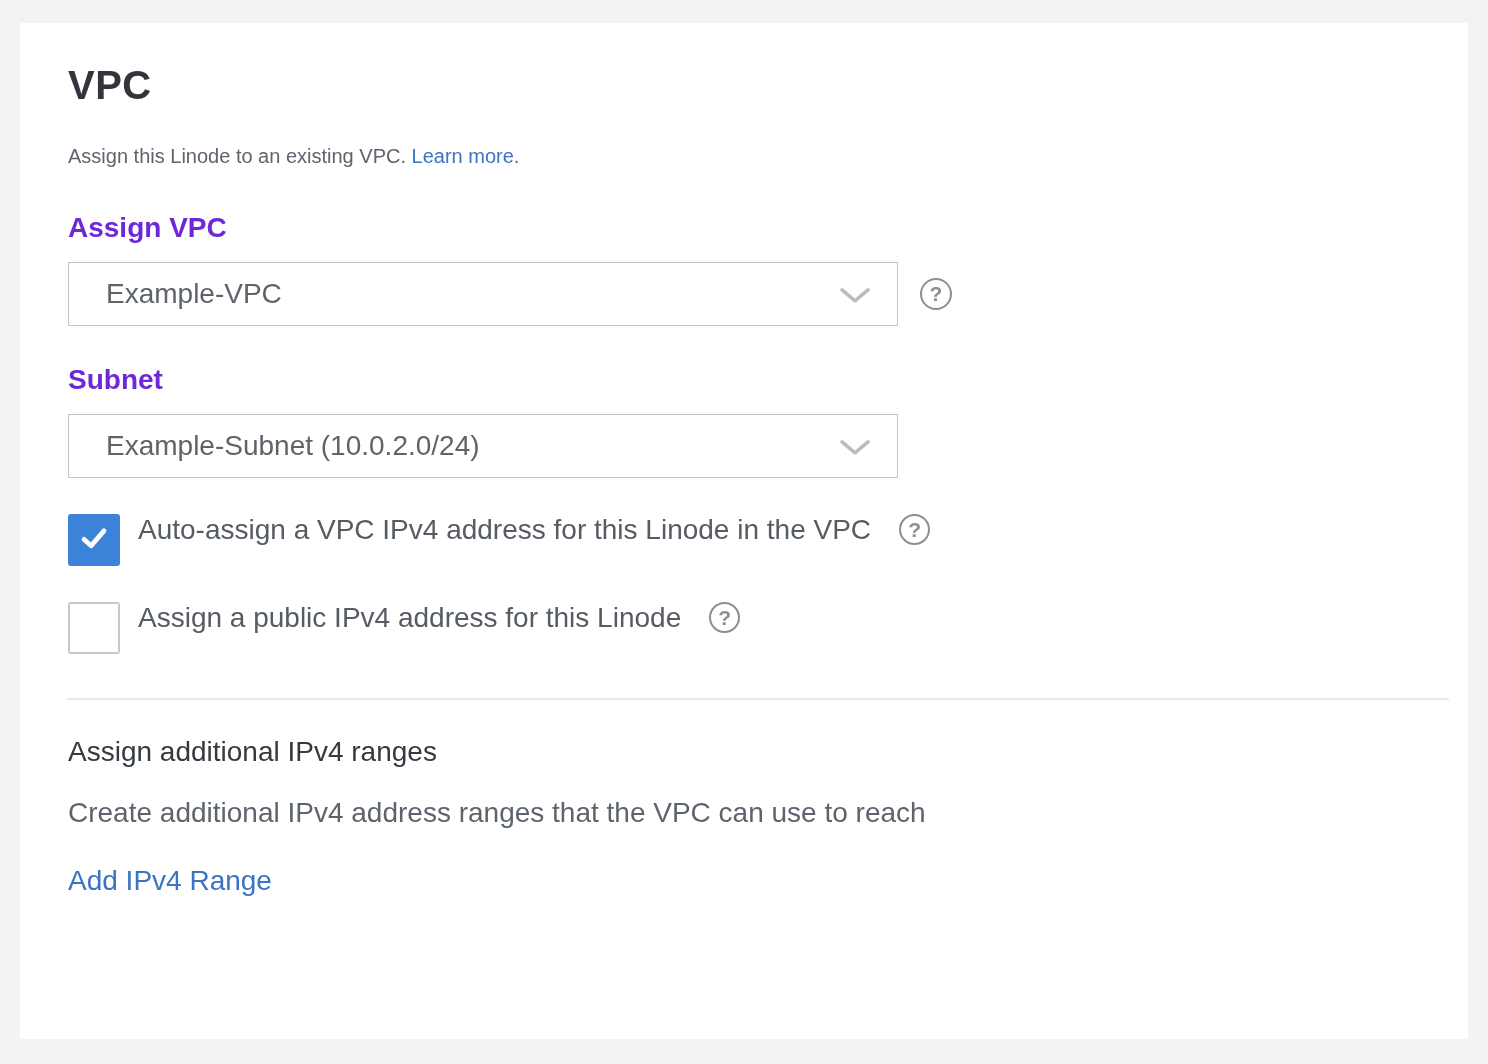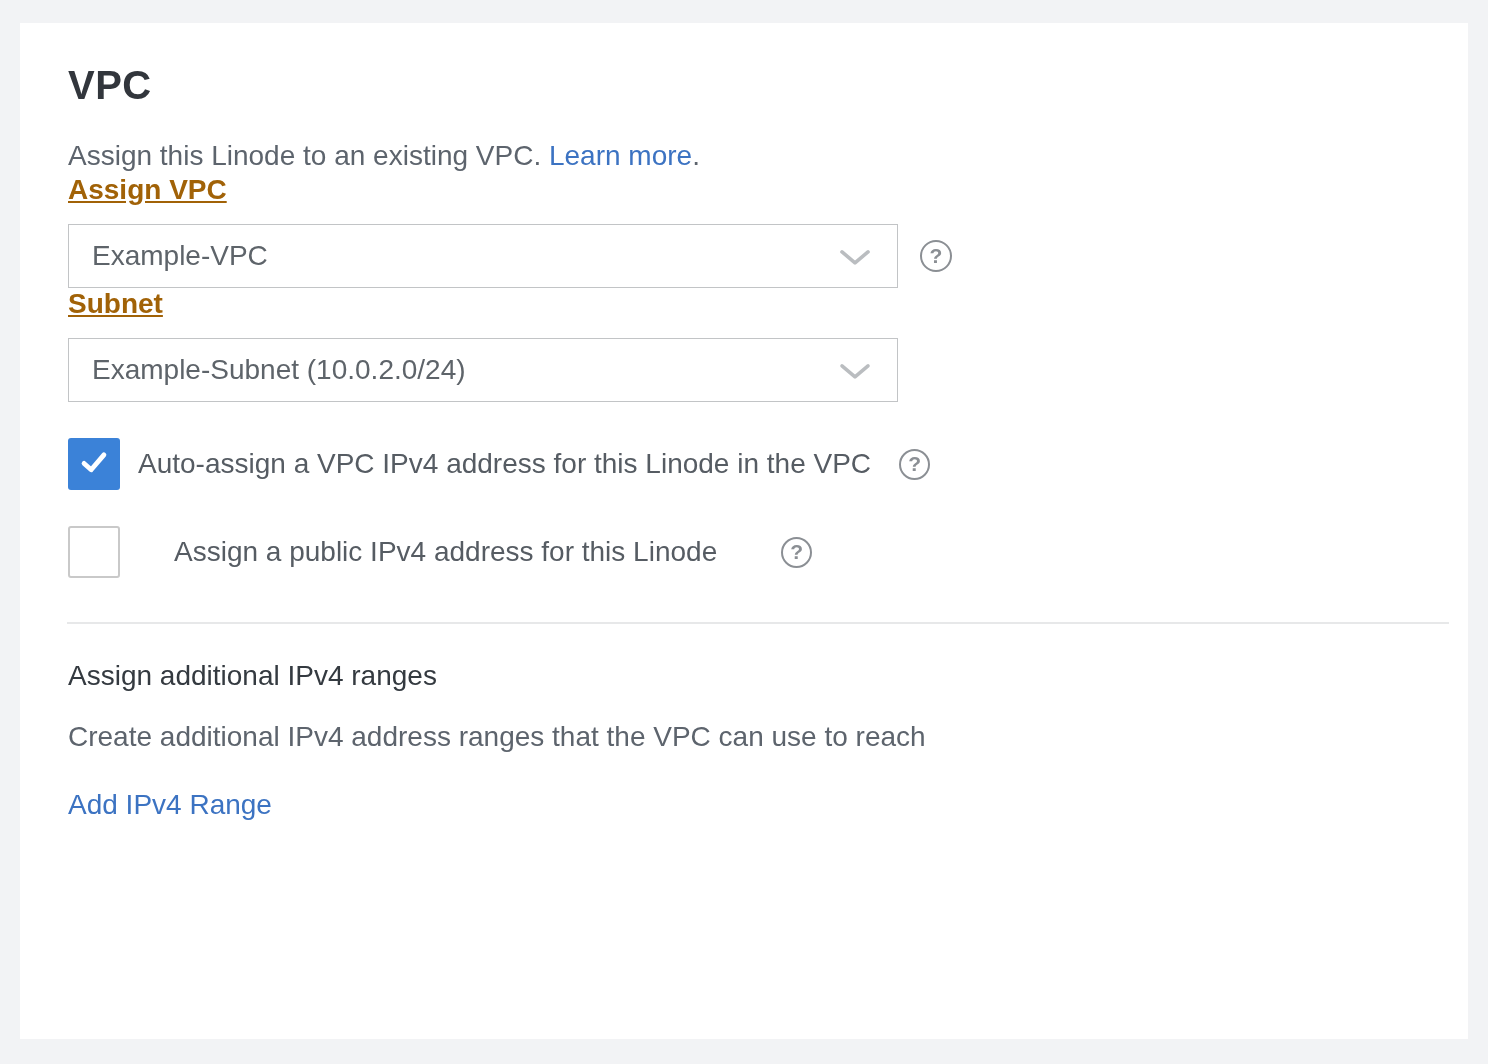--- a/index.html
+++ b/index.html
@@ -27,51 +27,51 @@
   }
   .page-title {
     margin: 40px 0 0 0;
     font-size: 40px;
     font-weight: 700;
     color: #32363c;
     letter-spacing: 0.5px;
   }
   .intro {
     margin-top: 30px;
-    font-size: 28px;
+    font-size: 20px;
     color: #5d646d;
     line-height: 36px;
   }
   a.text-link {
     color: #3c73c2;
     text-decoration: none;
     cursor: pointer;
   }
   .field-label {
+    margin-top: 38px;
     font-size: 28px;
     font-weight: 700;
-    color: #a16207;
-    text-decoration: underline;
+    color: #6d28d9;
   }
   .select-row {
     margin-top: 18px;
     display: flex;
     align-items: center;
     gap: 22px;
   }
   .select-box {
     position: relative;
     width: 830px;
     height: 64px;
     box-sizing: border-box;
     border: 1px solid #c2c4c6;
     background: #ffffff;
     display: flex;
     align-items: center;
-    padding: 0 60px 0 23px;
+    padding: 0 60px 0 37px;
     font-size: 28px;
     color: #5e646a;
     cursor: pointer;
   }
   .select-box .chevron {
     position: absolute;
     right: 26px;
     top: 50%;
     transform: translateY(-42%);
     line-height: 0;
@@ -97,23 +97,23 @@
     height: 31px;
     min-width: 31px;
   }
   .link-line {
     margin-top: 28px;
     font-size: 28px;
   }
   .checkbox-row {
     margin-top: 36px;
     display: flex;
-    align-items: center;
-  }
-  .checkbox-row.second { margin-top: 36px; gap: 36px; }
+    align-items: flex-start;
+  }
+  .checkbox-row.second { margin-top: 36px; }
   .checkbox {
     width: 52px;
     height: 52px;
     box-sizing: border-box;
     border-radius: 3px;
     display: flex;
     align-items: center;
     justify-content: center;
     cursor: pointer;
   }

